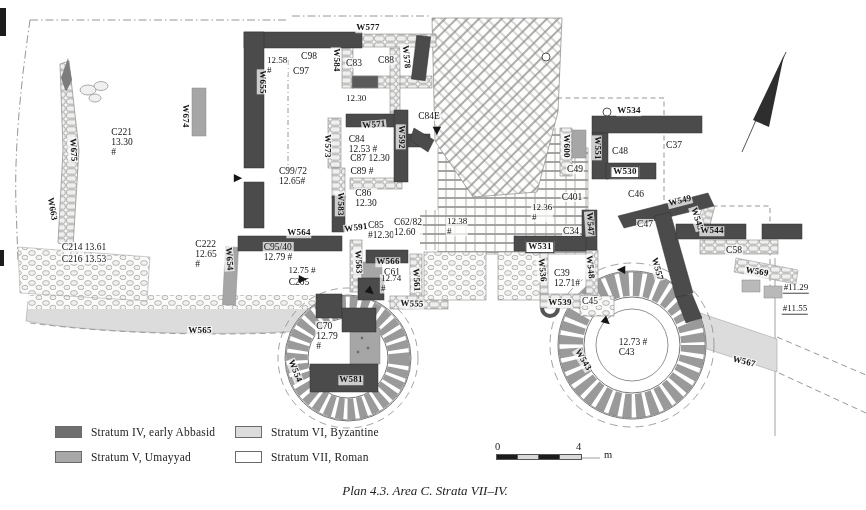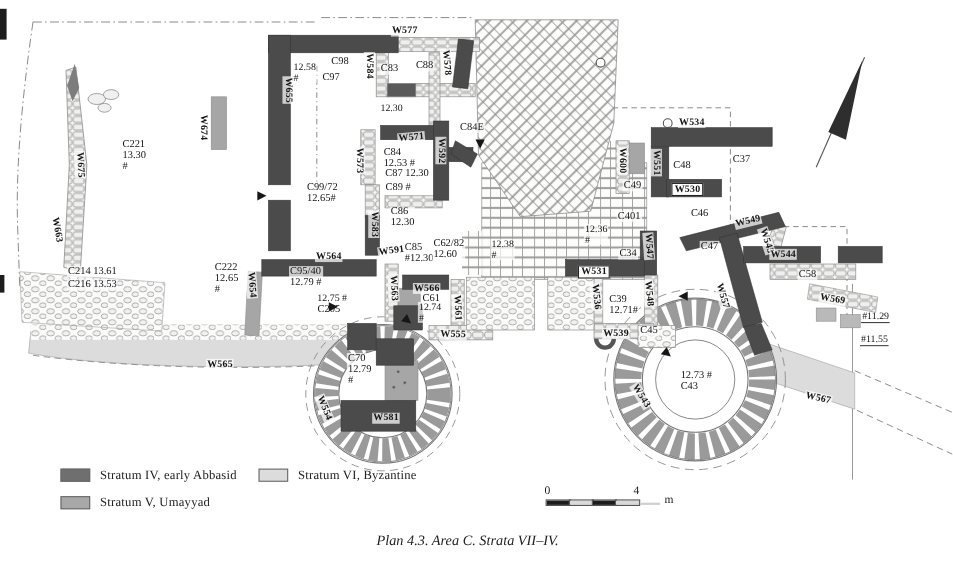--- a/index.html
+++ b/index.html
@@ -300,20 +300,24 @@
     <span class="legend-label">Stratum IV,  early Abbasid</span>
   </div>
   <div class="legend-row" style="left:55px;top:451px;">
     <span class="swatch" style="background: rgb(168, 168, 168);"></span>
     <span class="legend-label">Stratum V,  Umayyad</span>
   </div>
   <div class="legend-row" style="left:235px;top:426px;">
     <span class="swatch" style="background: rgb(220, 220, 220);"></span>
     <span class="legend-label">Stratum VI,  Byzantine</span>
   </div>
+  <div class="legend-row" style="left:235px;top:451px;">
+    <span class="swatch" style="background: rgb(255, 255, 255);"></span>
+    <span class="legend-label">Stratum VII,  Roman</span>
+  </div>
 
   <div id="scale-bar">
     <span id="scale-zero">0</span>
     <span id="scale-four">4</span>
     <span id="scale-segs">
         <span class="seg" style="background: rgb(28, 28, 28);"></span>
         <span class="seg" style="background: rgb(217, 217, 217);"></span>
         <span class="seg" style="background: rgb(28, 28, 28);"></span>
         <span class="seg" style="background: rgb(217, 217, 217);"></span>
       </span>

